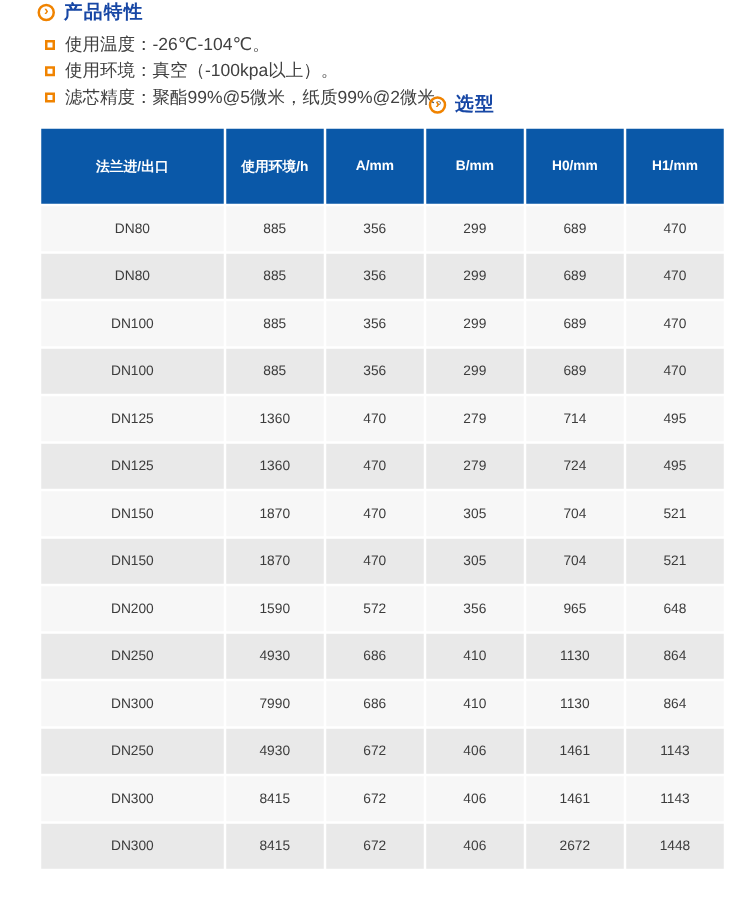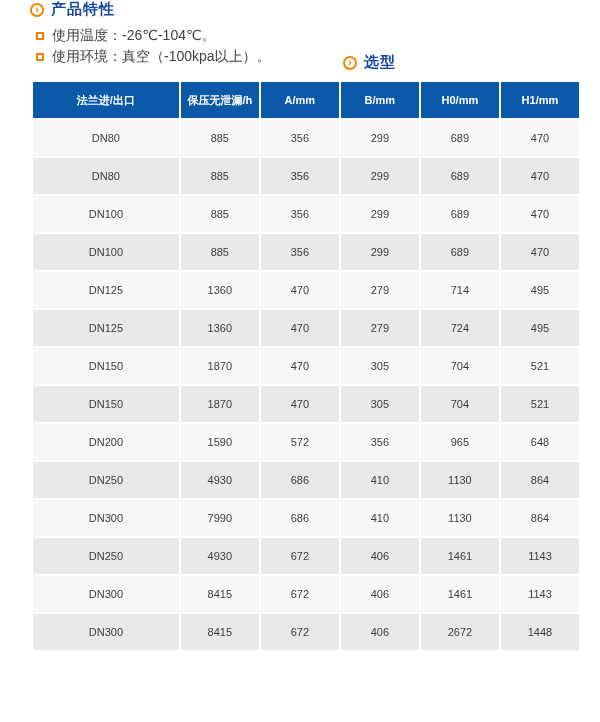--- a/index.html
+++ b/index.html
@@ -76,21 +76,21 @@
     margin: 8px 0 0 31px;
     border-collapse: separate;
     border-spacing: 2px;
     table-layout: fixed;
   }
   table.spec th {
     background: #0a58a8;
     color: #ffffff;
     font-size: 11px;
     font-weight: bold;
-    height: 36px;
+    height: 60px;
     text-align: center;
     vertical-align: middle;
     padding: 0;
   }
   table.spec td {
     font-size: 11px;
     color: #3c3c3c;
     height: 36px;
     text-align: center;
     vertical-align: middle;
@@ -115,20 +115,24 @@
       </div>
       <ul class="bullets">
           <li>
             <span class="sq"></span>
             <span>使用温度：-26℃-104℃。</span>
           </li>
           <li>
             <span class="sq"></span>
             <span>使用环境：真空（-100kpa以上）。</span>
           </li>
+          <li>
+            <span class="sq"></span>
+            <span>滤芯精度：聚酯99%@5微米，纸质99%@2微米。</span>
+          </li>
         </ul>
     </section>
 
     <section class="sec-right">
       <div class="sec-title">
         <span class="circ-icon"></span>
         <h2>选型</h2>
       </div>
     </section>
 
@@ -139,21 +143,21 @@
       <col class="c-flange">
       <col class="c-std">
         <col class="c-std">
         <col class="c-std">
         <col class="c-std">
         <col class="c-std">
     </colgroup>
     <thead>
       <tr>
           <th>法兰进/出口</th>
-          <th>保压无泄漏/h</th>
+          <th>使用环境/h</th>
           <th>A/mm</th>
           <th>B/mm</th>
           <th>H0/mm</th>
           <th>H1/mm</th>
         </tr>
     </thead>
     <tbody>
         <tr>
           <td>DN80</td>
           <td>885</td>

